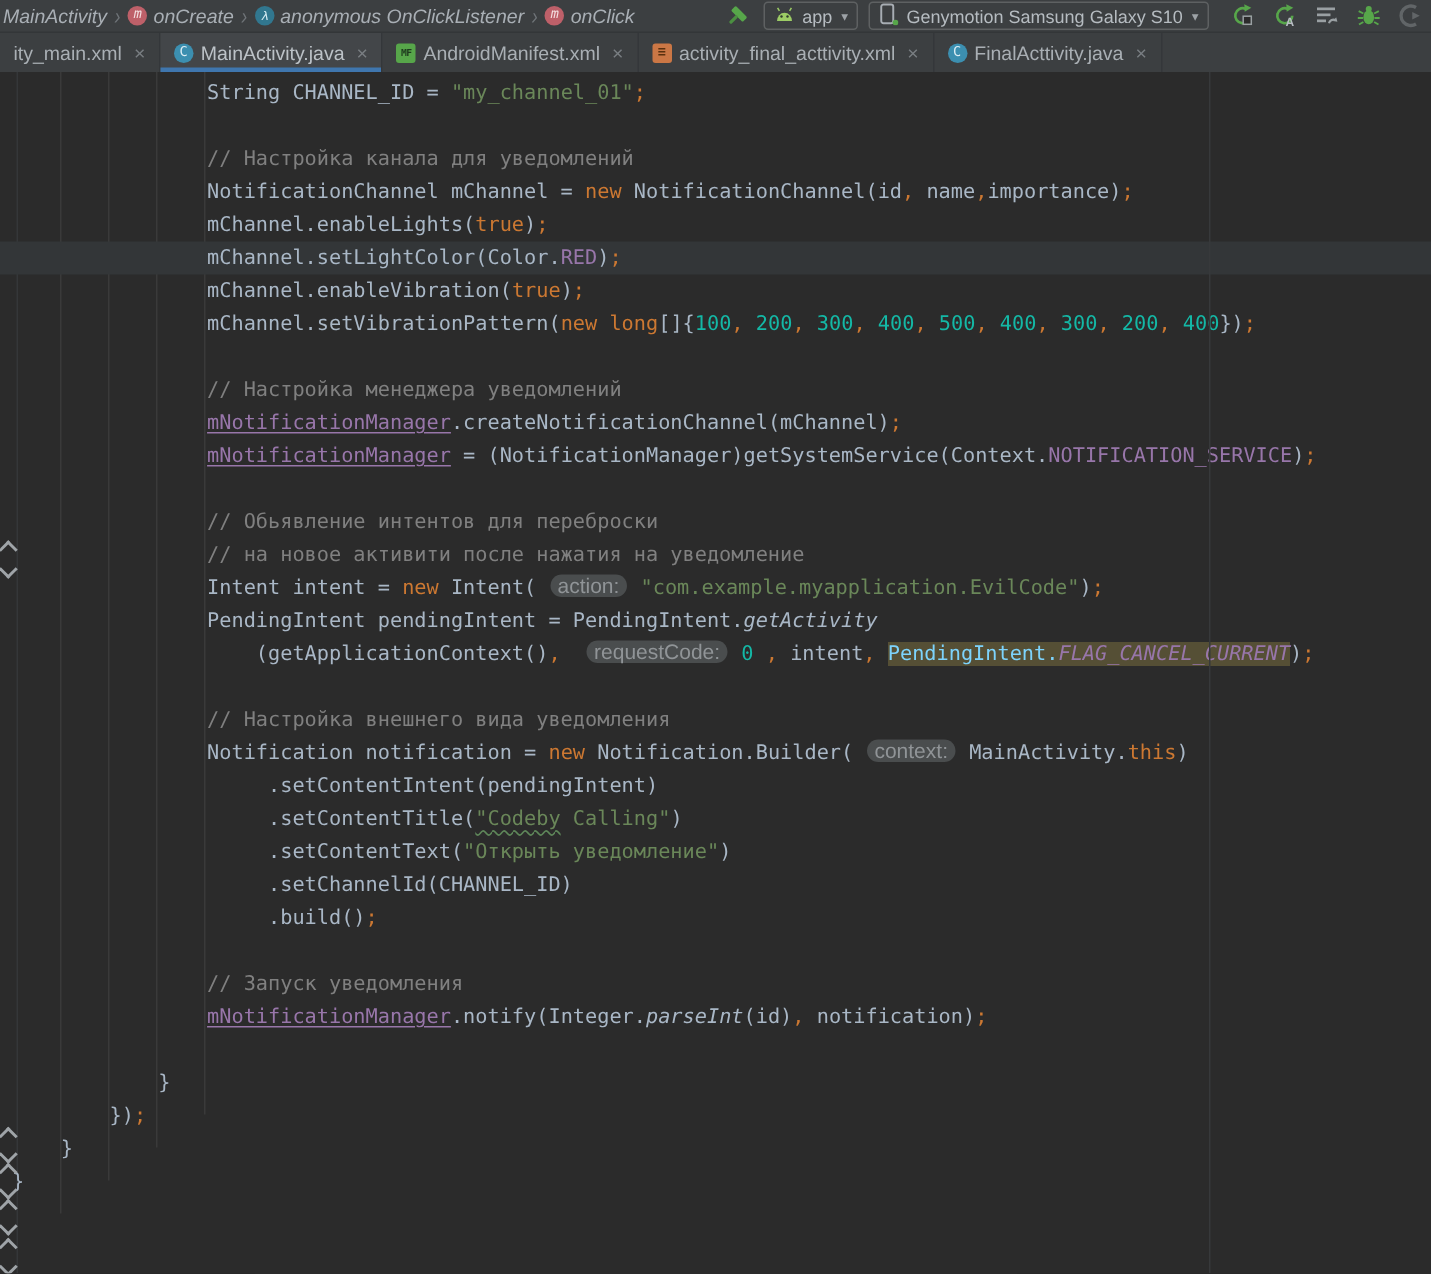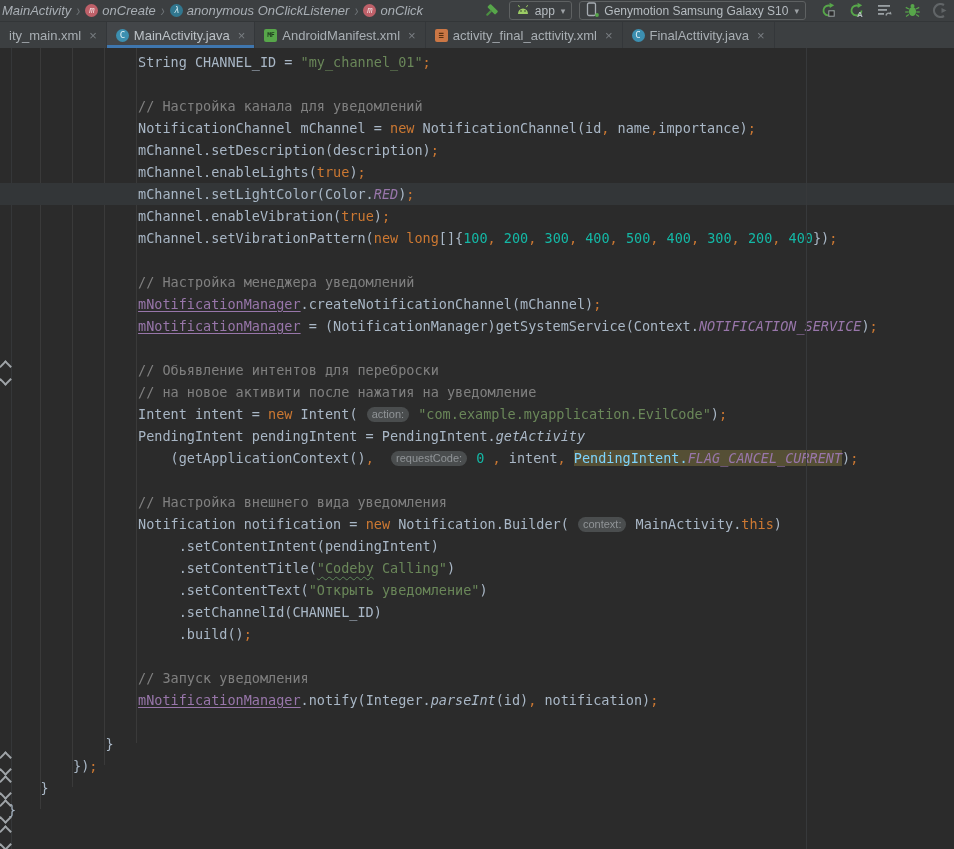--- a/index.html
+++ b/index.html
@@ -47,26 +47,26 @@
   .line{height:22px;padding-left:8px;white-space:pre;}
   .line.current{background:#333638;}
   .s-p{color:#A9B7C6;}
   .s-k{color:#CC7832;}
   .s-s{color:#6A8759;}
   .s-sw{color:#6A8759;text-decoration:underline wavy #5E8759;text-decoration-thickness:1px;text-underline-offset:3px;}
   .s-n{color:#14b8a6;}
   .s-c{color:#808080;}
   .s-o{color:#CC7832;}
   .s-f{color:#9876AA;text-decoration:underline;text-decoration-thickness:1px;text-underline-offset:2px;}
-  .s-co{color:#9876AA;font-style:italic;}
+  .s-co{color:#9876AA;}
   .s-sm{color:#A9B7C6;font-style:italic;}
   .s-hp{background:#554F35;color:#7dd3fc;}
   .s-hc{background:#554F35;color:#9876AA;font-style:italic;}
   .s-h{display:inline-block;background:#4A4D4E;color:#909497;border-radius:8px;padding:0 5px 1px;
-       font-family:"Liberation Sans",sans-serif;font-size:11px;line-height:14px;vertical-align:1px;margin:0 1px;}
+       font-family:"Liberation Sans",sans-serif;font-size:14px;line-height:14px;vertical-align:1px;margin:0 1px;}
   .fold{position:absolute;left:1px;width:7px;height:7px;z-index:3;}
   .fold.up{border-left:2px solid #9FA4A8;border-top:2px solid #9FA4A8;transform:rotate(45deg);}
   .fold.down{border-right:2px solid #9FA4A8;border-bottom:2px solid #9FA4A8;transform:rotate(45deg);}
 </style>
 </head>
 <body>
 
 <div class="navbar">
   <div class="breadcrumbs">
       <span class="crumb">
@@ -211,21 +211,20 @@
   <div class="fold up" style="top:753px;"></div>
   <div class="fold down" style="top:765px;"></div>
   <div class="fold up" style="top:779px;"></div>
   <div class="fold down" style="top:792px;"></div>
 
   <div class="code" id="code">
       <div class="line"><span class="s-p">                String CHANNEL_ID = </span><span class="s-s">"my_channel_01"</span><span class="s-o">;</span></div>
       <div class="line"></div>
       <div class="line"><span class="s-c">                // Настройка канала для уведомлений</span></div>
       <div class="line"><span class="s-p">                NotificationChannel mChannel = </span><span class="s-k">new</span><span class="s-p"> NotificationChannel(id</span><span class="s-o">,</span><span class="s-p"> name</span><span class="s-o">,</span><span class="s-p">importance)</span><span class="s-o">;</span></div>
-      <div class="line"><span class="s-p">                mChannel.setDescription(description)</span><span class="s-o">;</span></div>
       <div class="line"><span class="s-p">                mChannel.enableLights(</span><span class="s-k">true</span><span class="s-p">)</span><span class="s-o">;</span></div>
       <div class="line current"><span class="s-p">                mChannel.setLightColor(Color.</span><span class="s-co">RED</span><span class="s-p">)</span><span class="s-o">;</span></div>
       <div class="line"><span class="s-p">                mChannel.enableVibration(</span><span class="s-k">true</span><span class="s-p">)</span><span class="s-o">;</span></div>
       <div class="line"><span class="s-p">                mChannel.setVibrationPattern(</span><span class="s-k">new</span><span class="s-p"> </span><span class="s-k">long</span><span class="s-p">[]{</span><span class="s-n">100</span><span class="s-o">,</span><span class="s-p"> </span><span class="s-n">200</span><span class="s-o">,</span><span class="s-p"> </span><span class="s-n">300</span><span class="s-o">,</span><span class="s-p"> </span><span class="s-n">400</span><span class="s-o">,</span><span class="s-p"> </span><span class="s-n">500</span><span class="s-o">,</span><span class="s-p"> </span><span class="s-n">400</span><span class="s-o">,</span><span class="s-p"> </span><span class="s-n">300</span><span class="s-o">,</span><span class="s-p"> </span><span class="s-n">200</span><span class="s-o">,</span><span class="s-p"> </span><span class="s-n">400</span><span class="s-p">})</span><span class="s-o">;</span></div>
       <div class="line"></div>
       <div class="line"><span class="s-c">                // Настройка менеджера уведомлений</span></div>
       <div class="line"><span class="s-p">                </span><span class="s-f">mNotificationManager</span><span class="s-p">.createNotificationChannel(mChannel)</span><span class="s-o">;</span></div>
       <div class="line"><span class="s-p">                </span><span class="s-f">mNotificationManager</span><span class="s-p"> = (NotificationManager)getSystemService(Context.</span><span class="s-co">NOTIFICATION_SERVICE</span><span class="s-p">)</span><span class="s-o">;</span></div>
       <div class="line"></div>
       <div class="line"><span class="s-c">                // Обьявление интентов для переброски</span></div>

